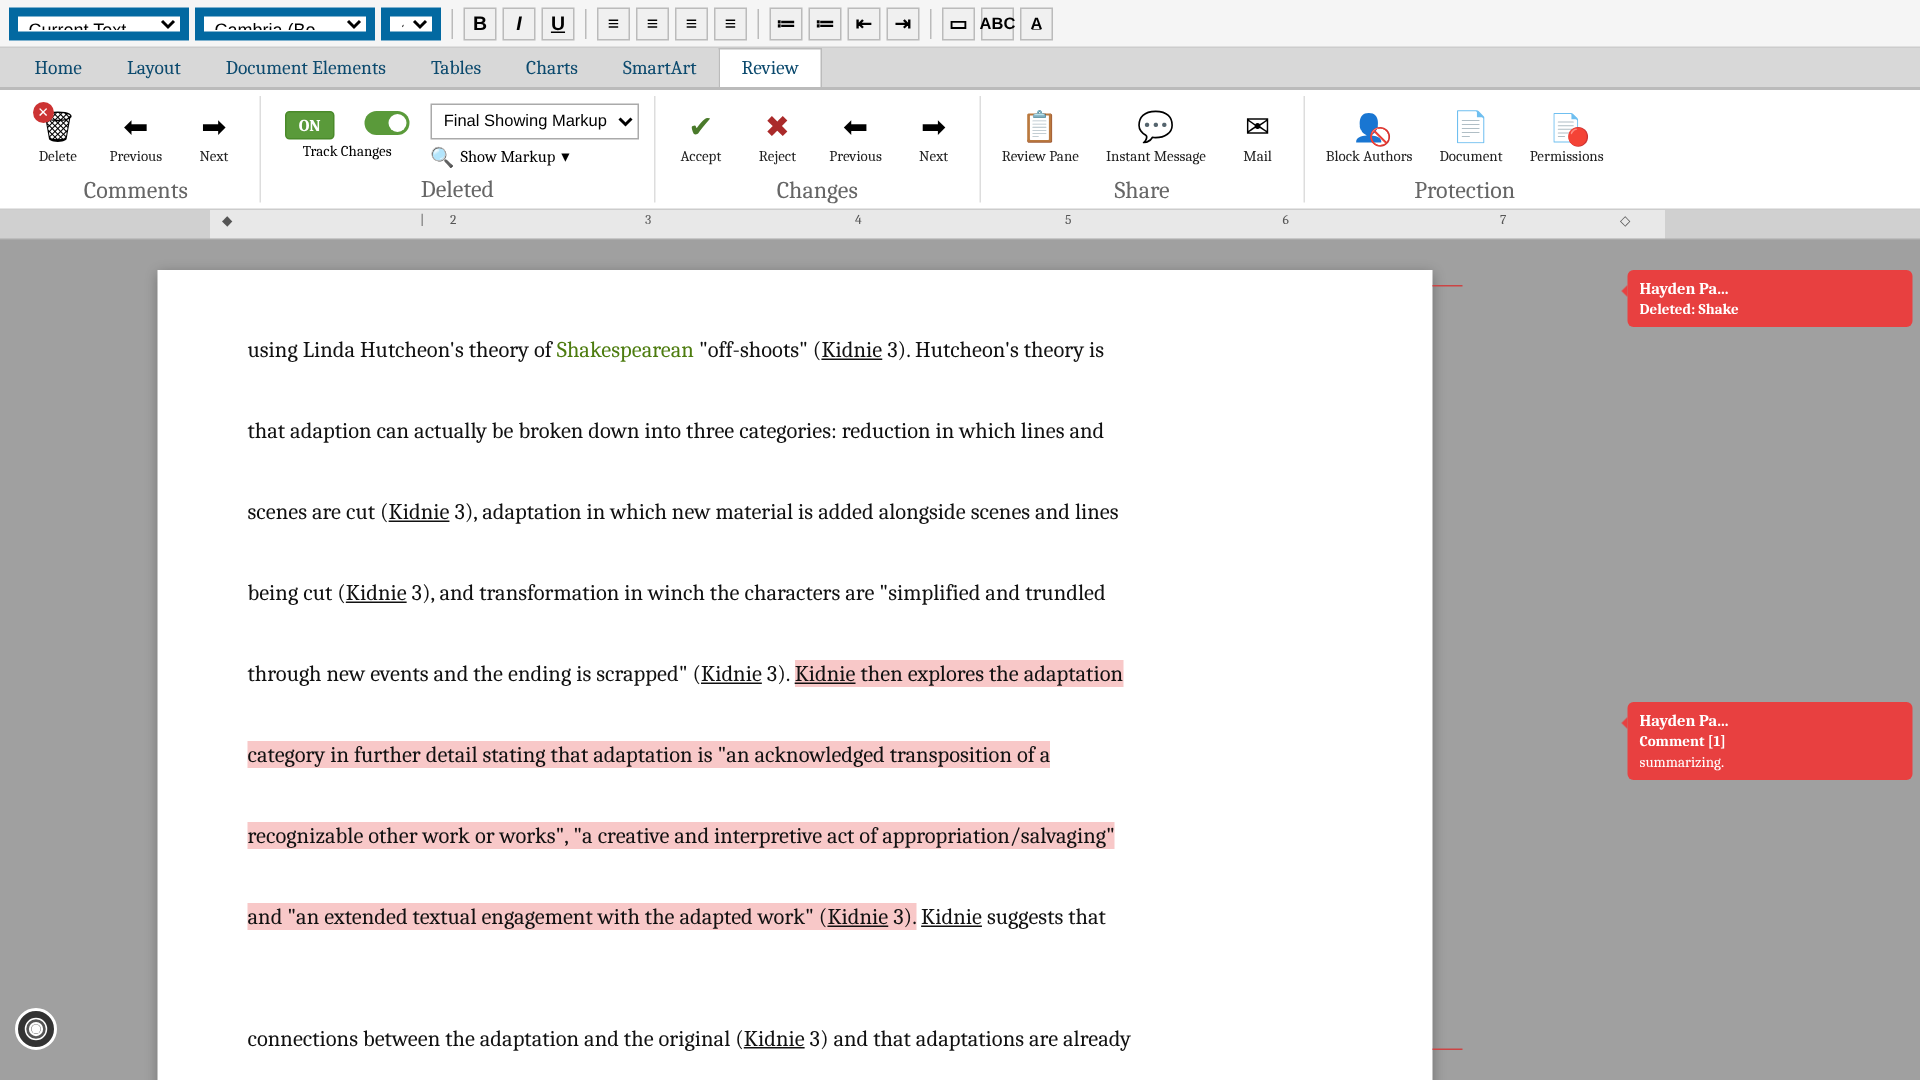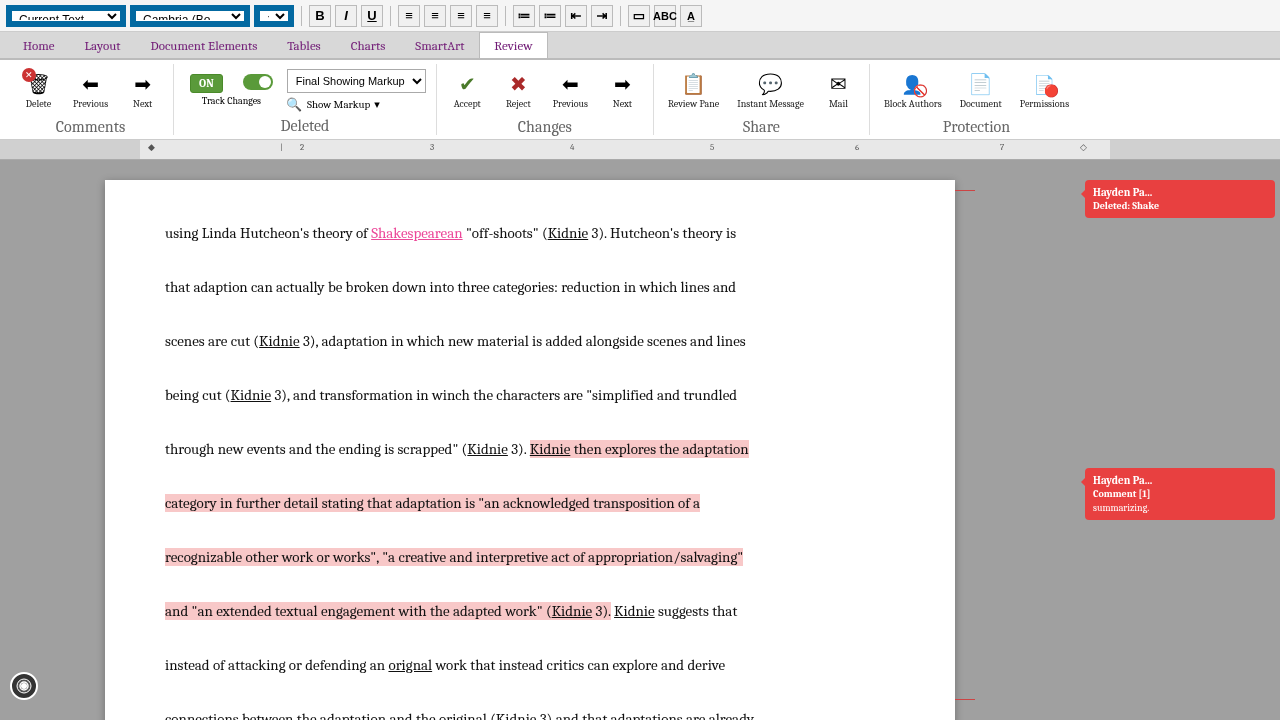--- a/index.html
+++ b/index.html
@@ -23,21 +23,21 @@
     .divider-v { width: 1px; height: 20px; background: #bbb; margin: 0 3px; }
 
     
     .nav-tabs {
       display: flex; align-items: flex-end; padding: 0 8px;
       background: #d8d8d8; border-bottom: 2px solid #bbb; height: 28px;
     }
     .nav-tab {
       padding: 4px 14px; font-size: 13px; cursor: pointer;
       border: 1px solid transparent; border-bottom: none;
-      background: transparent; color: #701a75;
+      background: transparent; color: #0c4a6e;
       height: 100%; display: flex; align-items: center;
     }
     .nav-tab.active {
       background: white; border-color: #bbb; border-bottom-color: white;
       font-weight: 500;
     }
 
     
     .ribbon {
       background: white; border-bottom: 1px solid #ccc;
@@ -91,21 +91,21 @@
     .doc-page {
       background: white; margin: 0 auto; width: 850px;
       min-height: 600px; padding: 40px 60px; position: relative;
       box-shadow: 0 2px 8px rgba(0,0,0,0.3);
     }
     .doc-text { font-family: 'Cambria', Georgia, serif; font-size: 15px; line-height: 1.8; color: #111; }
     .doc-text p { margin-bottom: 0; }
 
     
     .highlight-insert { background: #f8c8c8; }
-    .shakespearean { color: #ec4899; text-decoration: underline; }
+    .shakespearean { color: #4d7c0f; }
     .underline-ref { text-decoration: underline; }
 
     
     .comments-panel {
       width: 200px; background: #a0a0a0; padding: 10px 5px;
       display: flex; flex-direction: column; gap: 10px;
     }
     .comment-bubble {
       background: #e84040; color: white; padding: 6px 8px;
       border-radius: 4px; font-size: 11px; position: relative;
@@ -341,23 +341,20 @@
         </p>
         <br>
         <p>
           <span class="highlight-insert">recognizable other work or works", "a creative and interpretive act of appropriation/salvaging"</span>
         </p>
         <br>
         <p>
           <span class="highlight-insert">and "an extended textual engagement with the adapted work" (<span class="underline-ref">Kidnie</span> 3).</span> <span class="underline-ref">Kidnie</span> suggests that
         </p>
         <br>
-        <p>
-          instead of attacking or defending an <span class="underline-ref">orignal</span> work that instead critics can explore and derive
-        </p>
         <br>
         <p>
           connections between the adaptation and the original (<span class="underline-ref">Kidnie</span> 3) and that adaptations are already
         </p>
 
       </div>
 
       <div style="position:absolute; right:-20px; top:10px; width:20px; height:1px; background:#cc4444;"></div>
       <div style="position:absolute; right:-20px; bottom:80px; width:20px; height:1px; background:#cc4444;"></div>
     </div>

